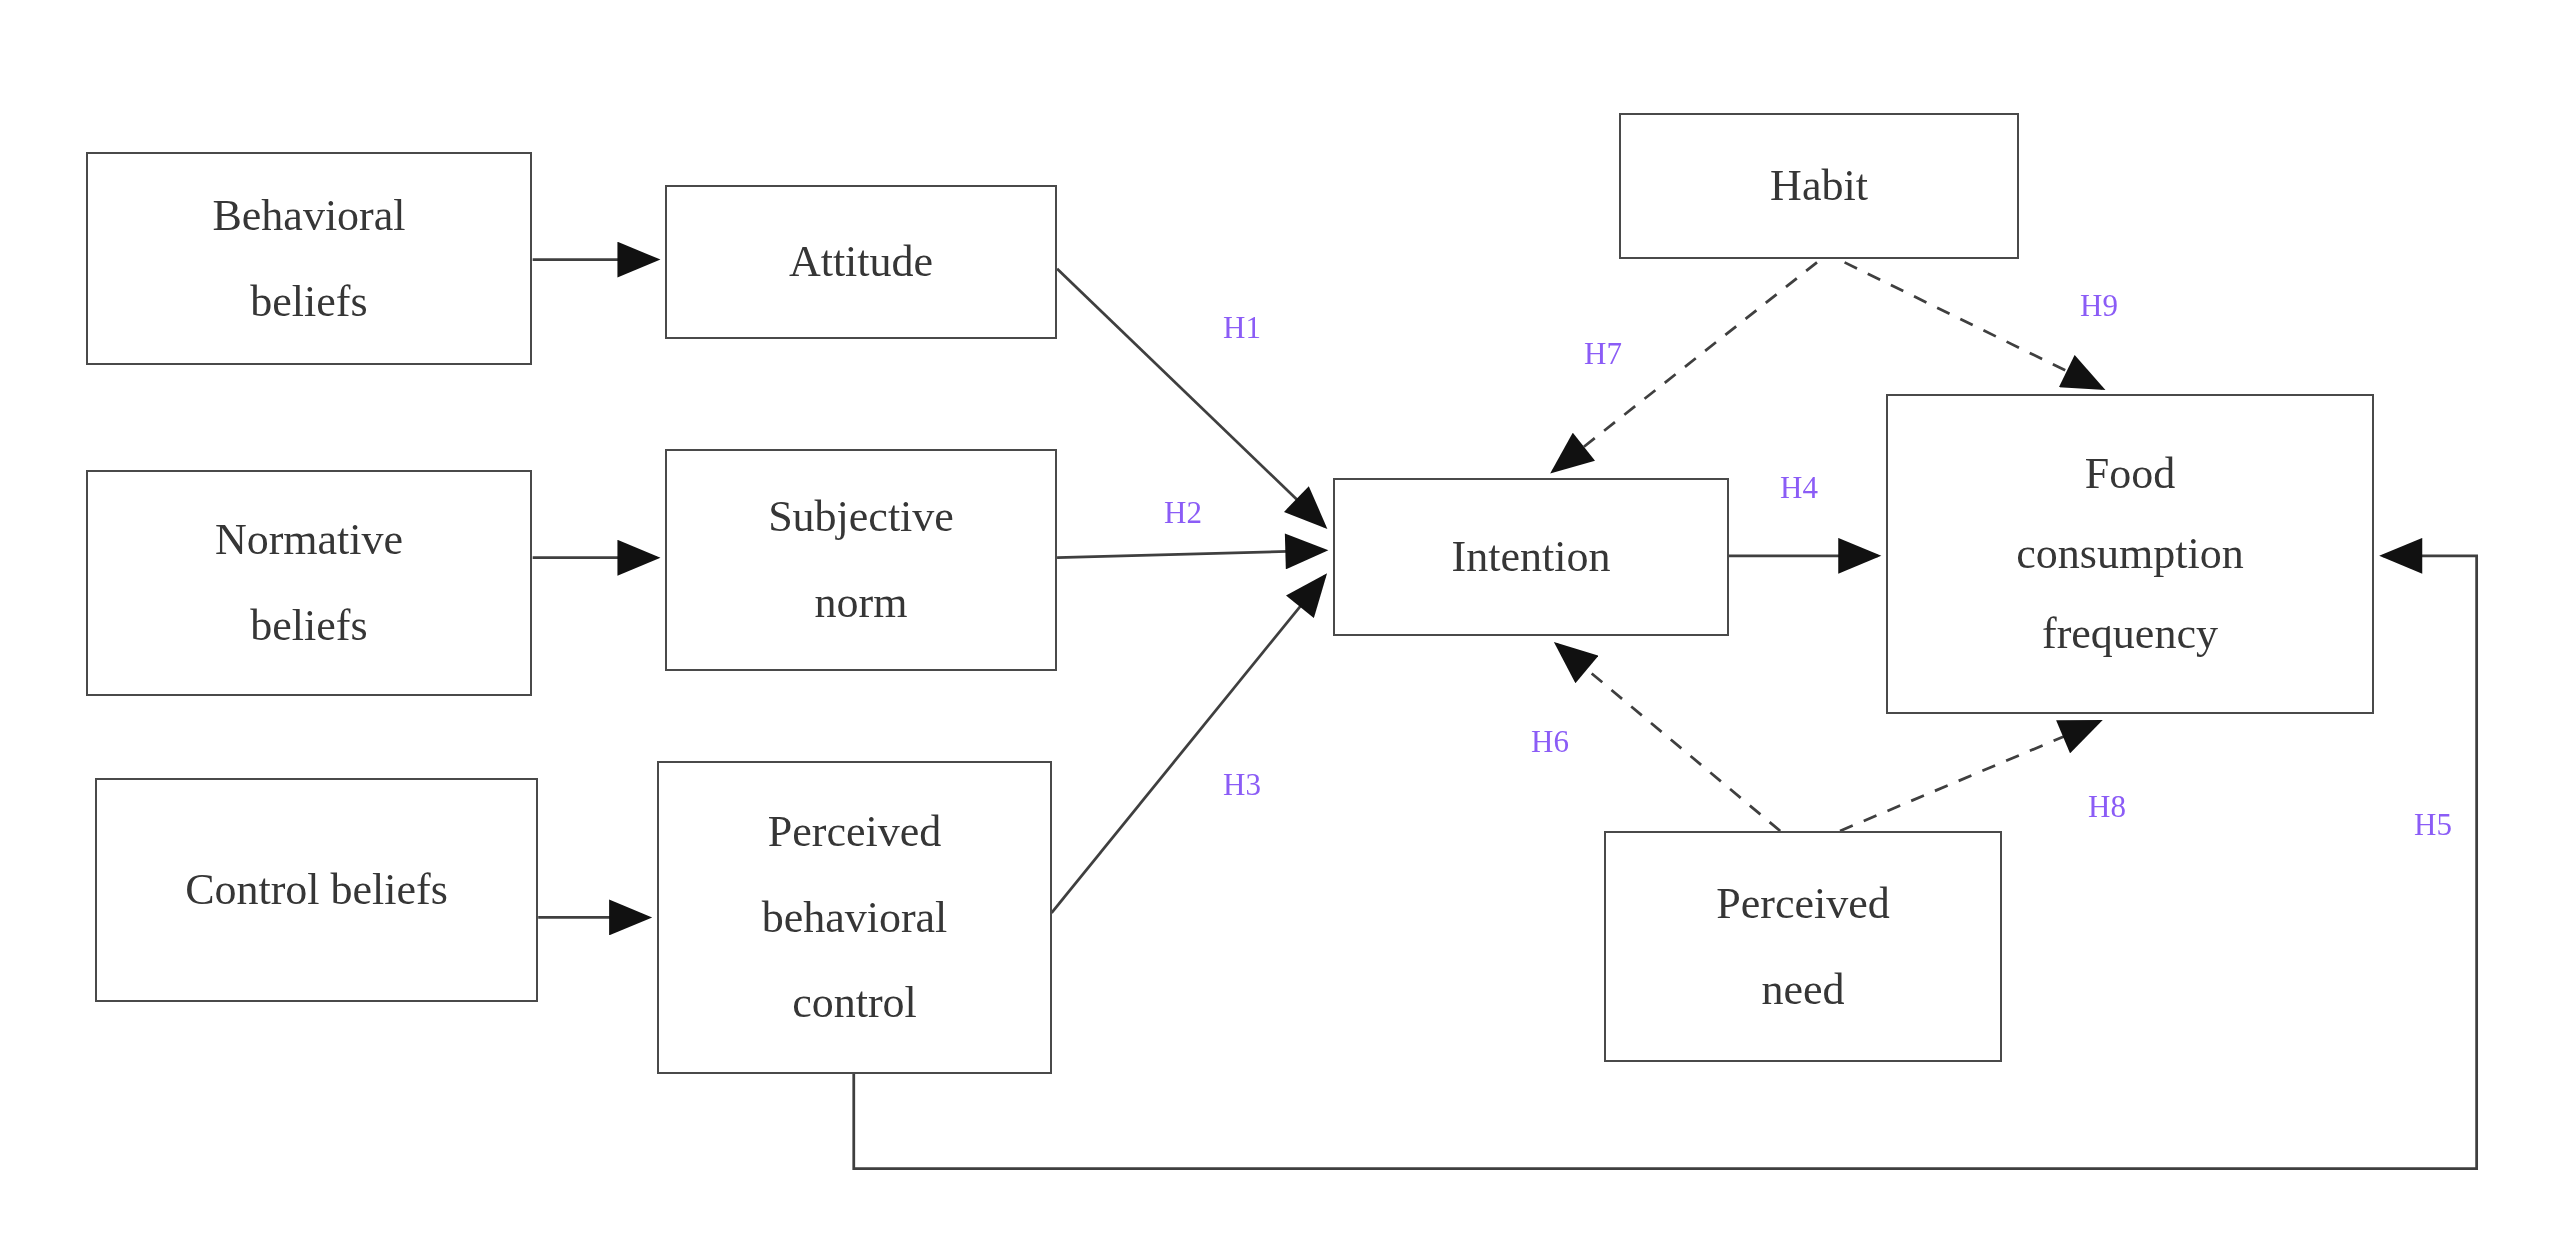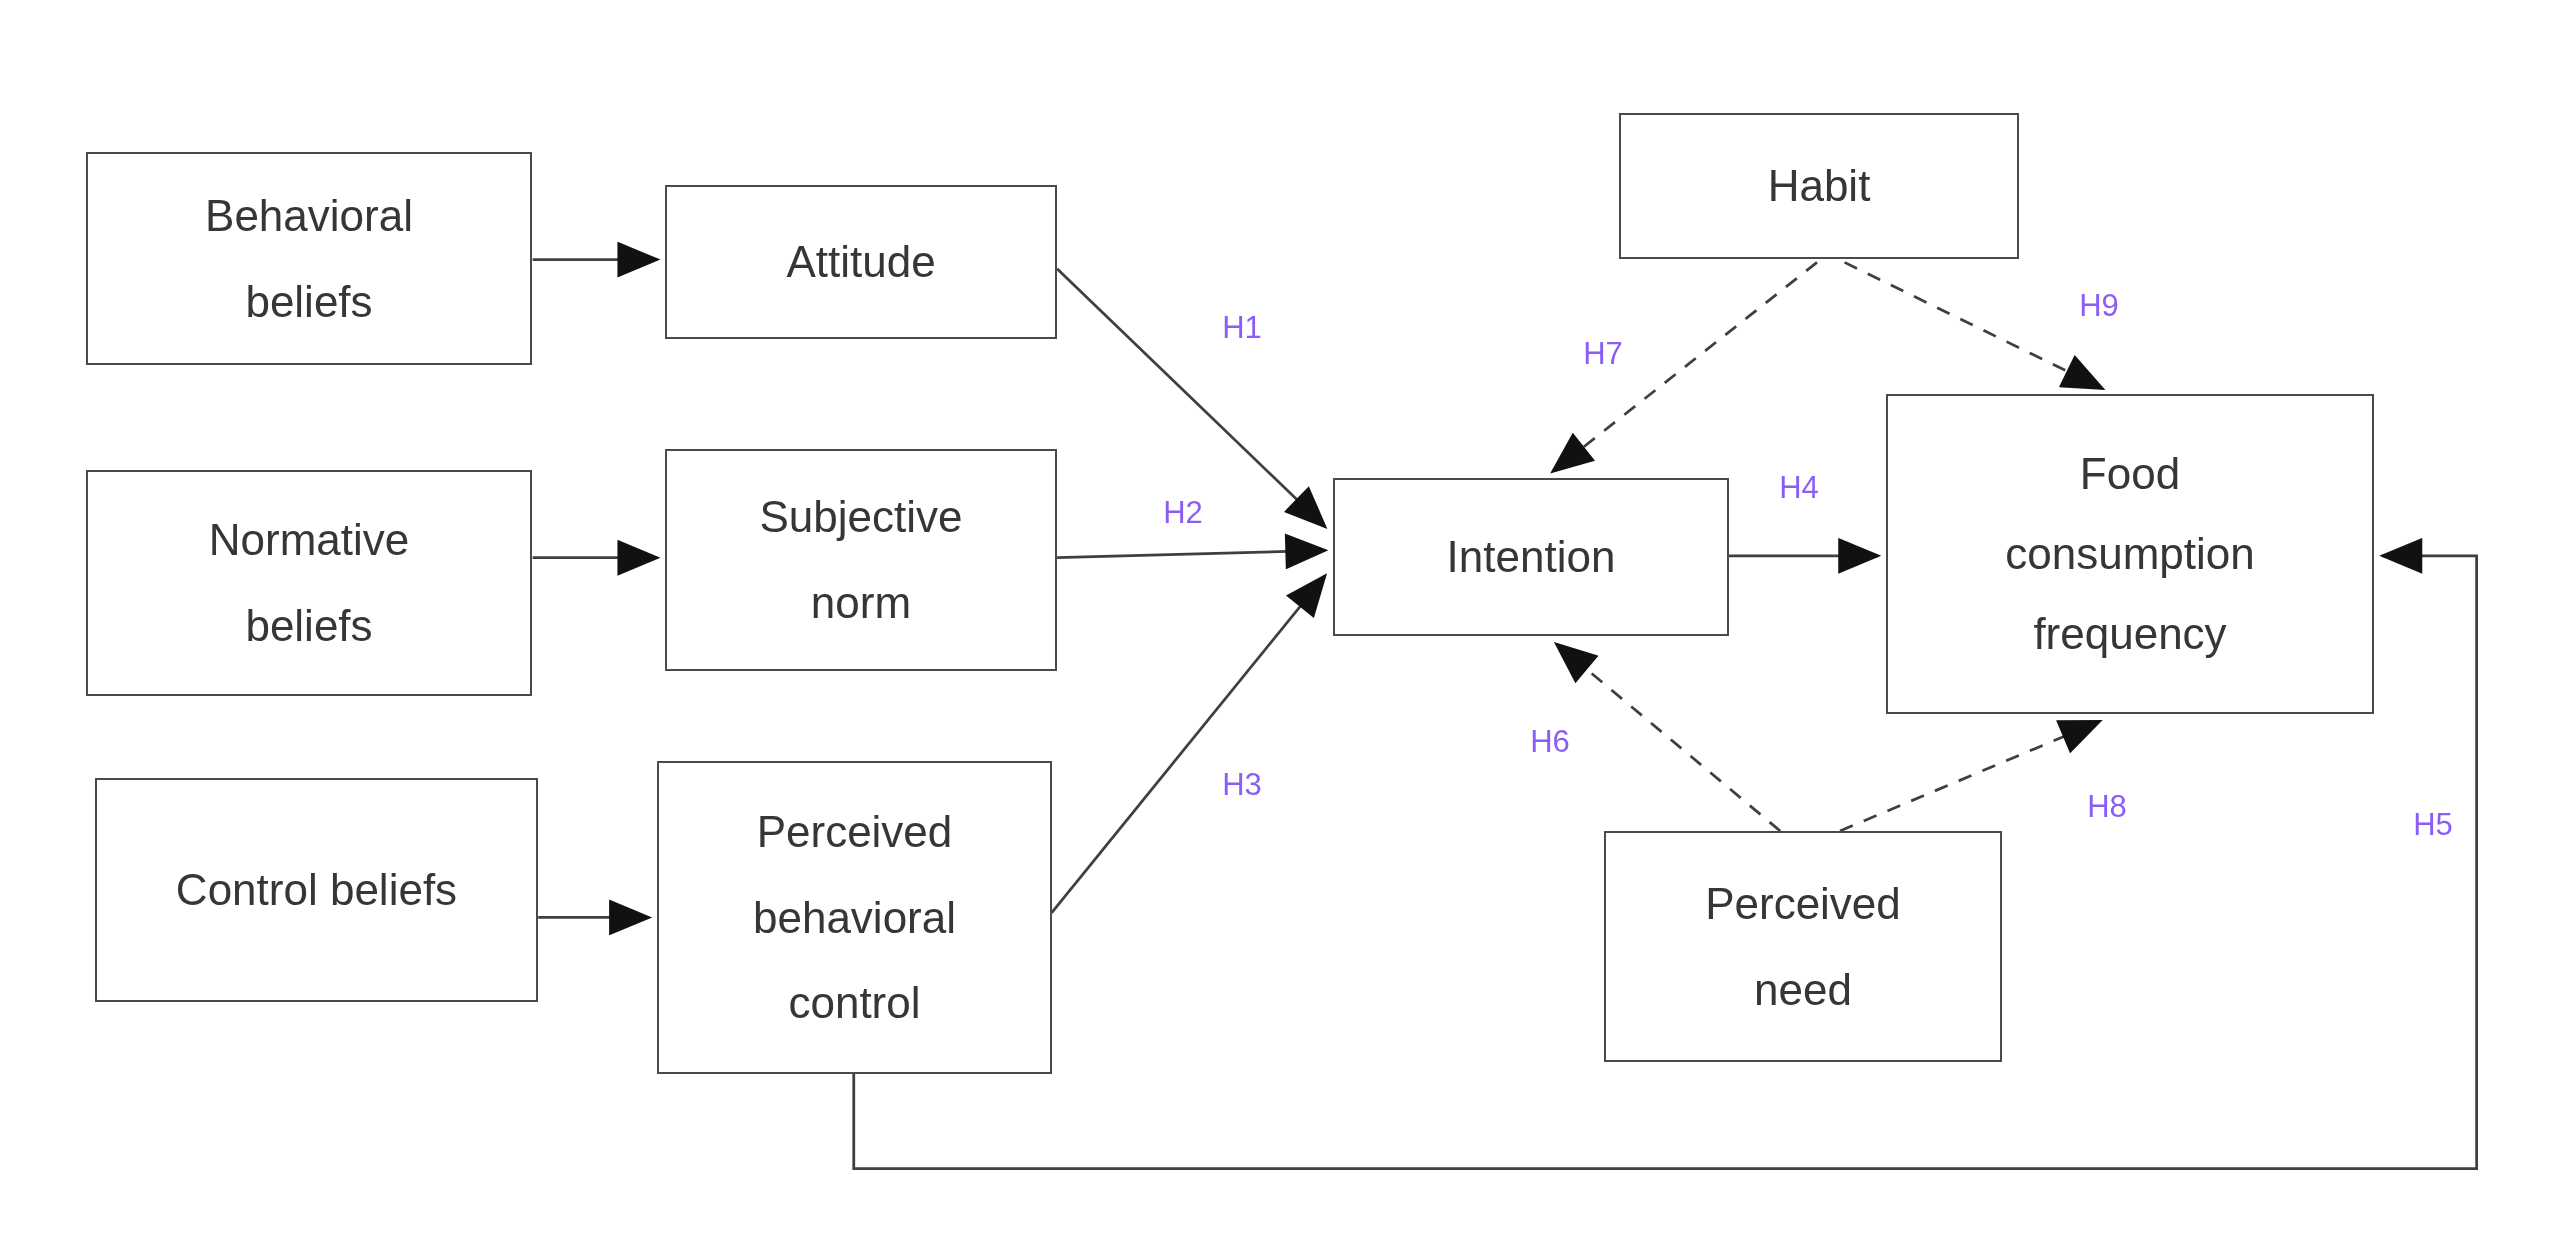--- a/index.html
+++ b/index.html
@@ -5,21 +5,21 @@
   html, body {
     margin: 0;
     padding: 0;
     background: #ffffff;
   }
   .canvas {
     position: relative;
     width: 2576px;
     height: 1258px;
     background: #ffffff;
-    font-family: Liberation Sans, sans-serif;
+    font-family: Liberation Serif, serif;
     color: #333333;
     overflow: hidden;
   }
   .edges-layer {
     position: absolute;
     left: 0; top: 0;
     width: 2576px;
     height: 1258px;
   }
   .node {

